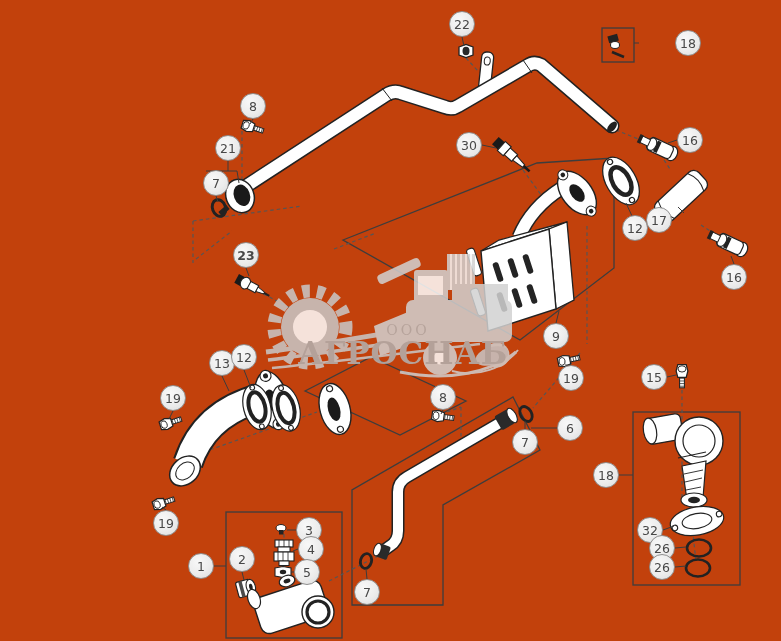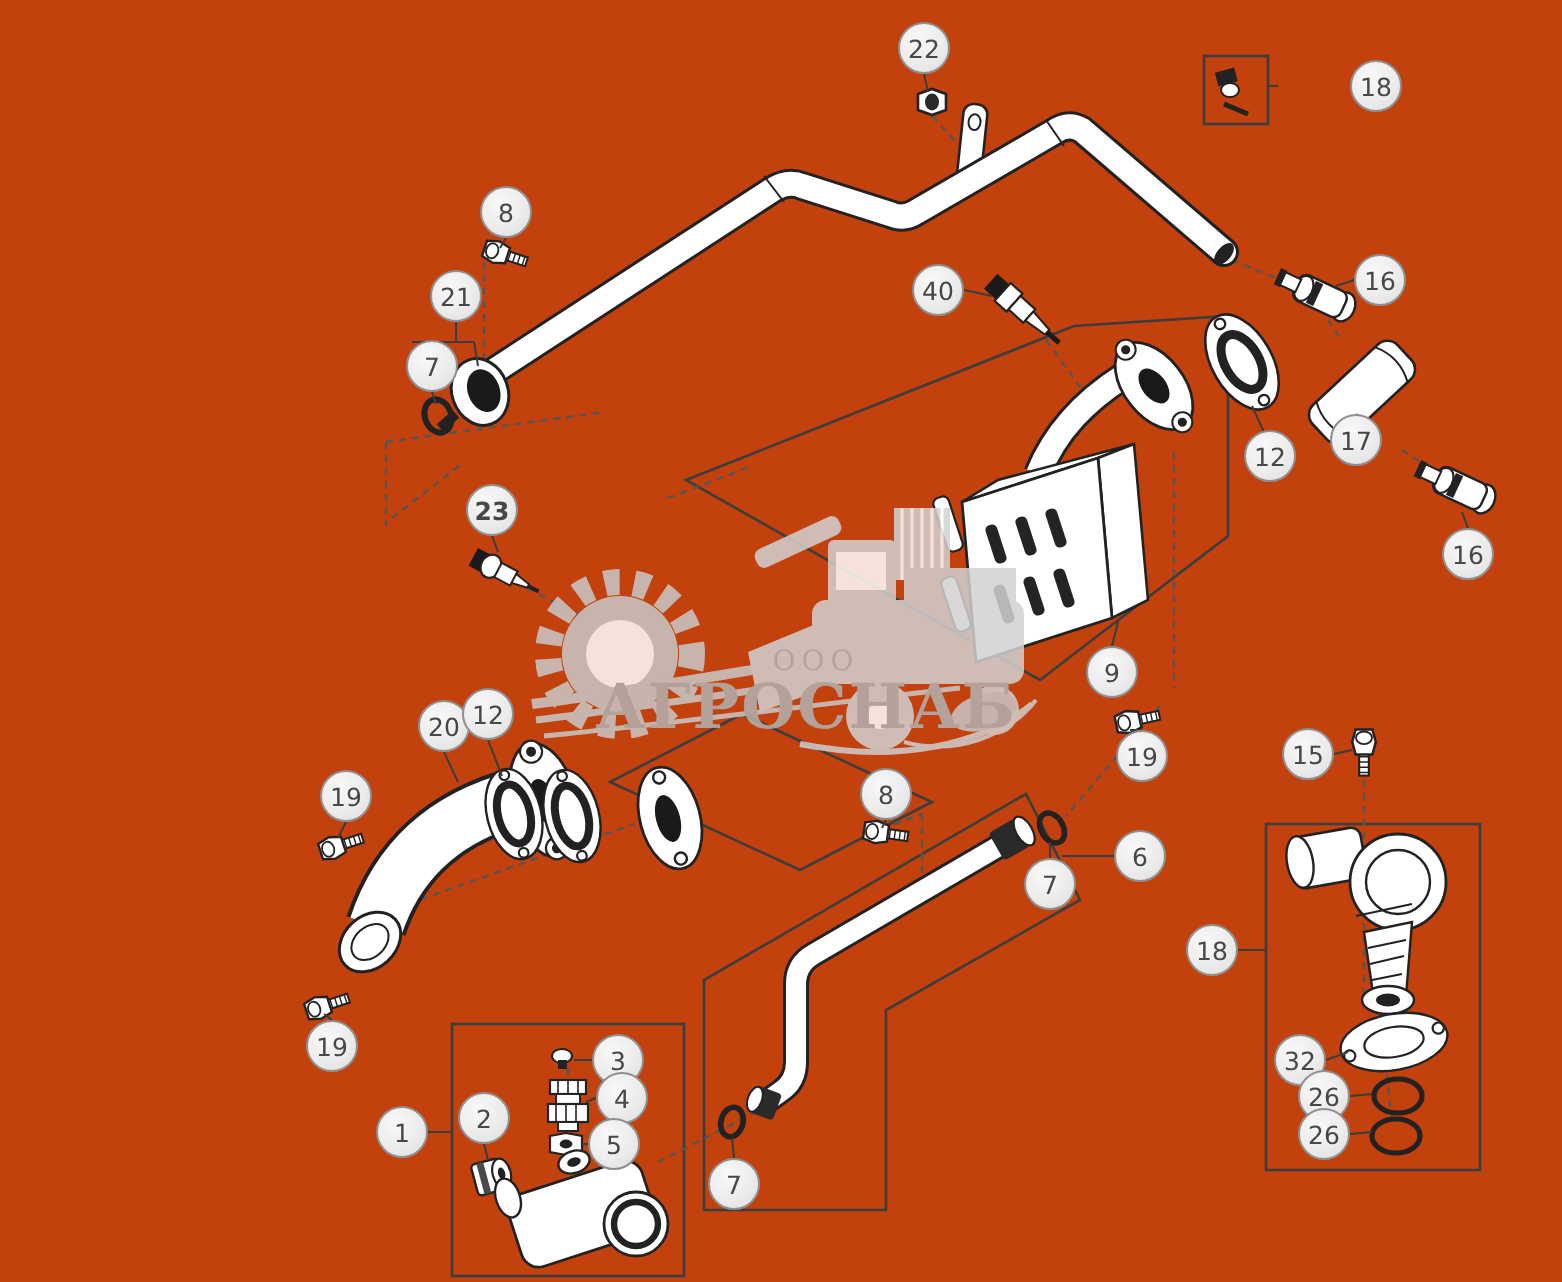--- a/index.html
+++ b/index.html
@@ -303,30 +303,30 @@
     <line x1="367" y1="579" x2="366" y2="569"></line>
   </g>
 </svg>
 
 <div id="callout-layer">
       <div class="callout" style="left: 449px; top: 11px;">22</div>
       <div class="callout" style="left: 675px; top: 30px;">18</div>
       <div class="callout" style="left: 240px; top: 93px;">8</div>
       <div class="callout" style="left: 215px; top: 135px;">21</div>
       <div class="callout" style="left: 203px; top: 170px;">7</div>
-      <div class="callout" style="left: 456px; top: 132px;">40</div>
+      <div class="callout" style="left: 456px; top: 132px;">30</div>
       <div class="callout" style="left: 677px; top: 127px;">16</div>
       <div class="callout" style="left: 622px; top: 215px;">12</div>
-      <div class="callout" style="left: 665px; top: 207px;">17</div>
+      <div class="callout" style="left: 646px; top: 207px;">17</div>
       <div class="callout" style="left: 721px; top: 264px;">16</div>
       <div class="callout" style="left: 233px; top: 242px; font-weight: bold;">23</div>
       <div class="callout" style="left: 543px; top: 323px;">9</div>
       <div class="callout" style="left: 558px; top: 365px;">19</div>
       <div class="callout" style="left: 641px; top: 364px;">15</div>
-      <div class="callout" style="left: 209px; top: 350px;">20</div>
+      <div class="callout" style="left: 209px; top: 350px;">13</div>
       <div class="callout" style="left: 231px; top: 344px;">12</div>
       <div class="callout" style="left: 160px; top: 385px;">19</div>
       <div class="callout" style="left: 153px; top: 510px;">19</div>
       <div class="callout" style="left: 430px; top: 384px;">8</div>
       <div class="callout" style="left: 512px; top: 429px;">7</div>
       <div class="callout" style="left: 557px; top: 415px;">6</div>
       <div class="callout" style="left: 593px; top: 462px;">18</div>
       <div class="callout" style="left: 637px; top: 517px;">32</div>
       <div class="callout" style="left: 649px; top: 535px;">26</div>
       <div class="callout" style="left: 649px; top: 554px;">26</div>

